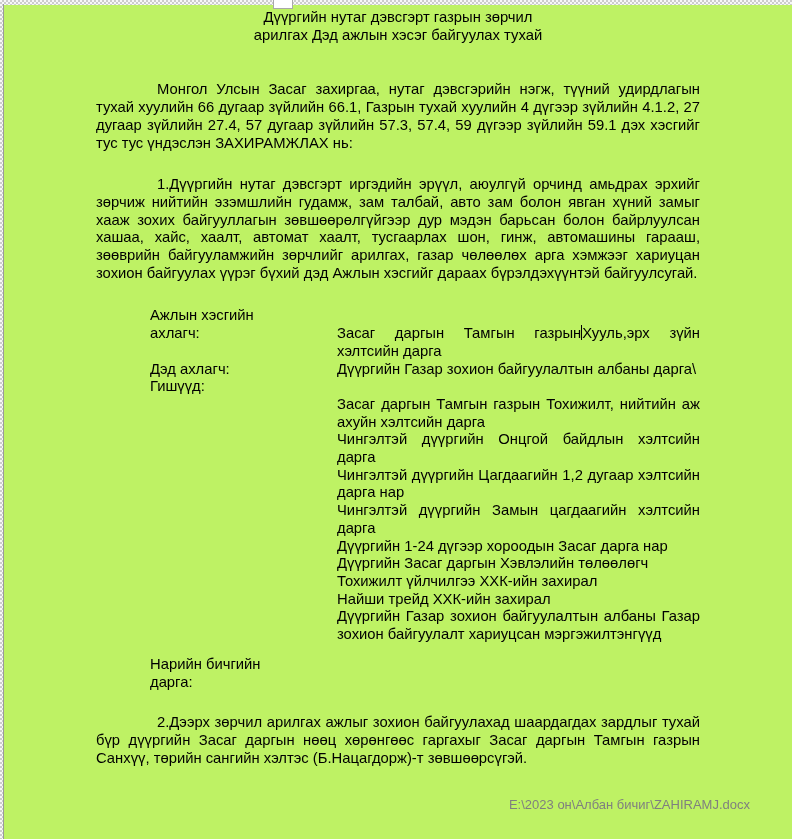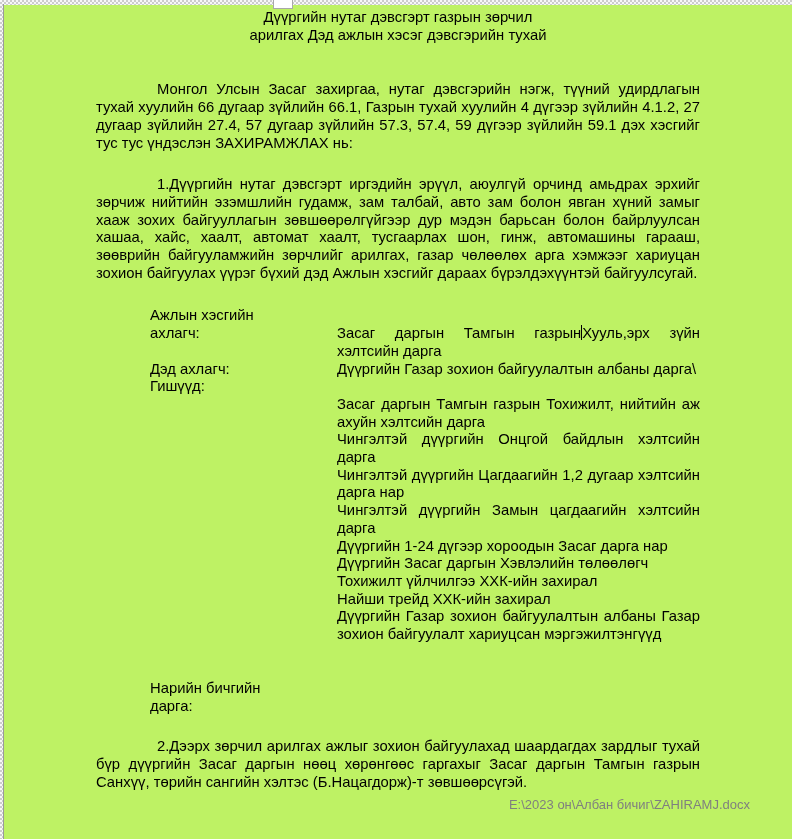--- a/index.html
+++ b/index.html
@@ -61,21 +61,21 @@
     text-indent: 61px;
   }
   .intro { margin-top: 37px; }
   .clause1 { margin-top: 24px; }
   .clause2 { margin-top: 23px; }
   .roster { margin-top: 25px; }
   .rrow {
     display: flex;
     margin-left: 54px;   
   }
-  .rrow.gap-above { margin-top: 36px; }
+  .rrow.gap-above { margin-top: 12px; }
   .rlabel {
     width: 187px;        
     flex: none;
   }
   .rvalue {
     flex: 1;
     text-align: justify;
   }
   .caret {
     display: inline-block;
@@ -100,21 +100,21 @@
 
   <div class="edge-top"></div>
   <div class="edge-left"></div>
   <div class="page-border-left"></div>
   <div class="edge-marker"></div>
 
   <div class="doc">
 
     <div class="title">
       <div>Дүүргийн нутаг дэвсгэрт газрын зөрчил</div>
-      <div>арилгах Дэд ажлын хэсэг дэвсгэрийн тухай</div>
+      <div>арилгах Дэд ажлын хэсэг байгуулах тухай</div>
     </div>
 
     <div class="para intro">Монгол Улсын Засаг захиргаа, нутаг дэвсгэрийн нэгж, түүний удирдлагын тухай хуулийн 66 дугаар зүйлийн 66.1, Газрын тухай хуулийн 4 дүгээр зүйлийн 4.1.2, 27 дугаар зүйлийн 27.4, 57 дугаар зүйлийн 57.3, 57.4, 59 дүгээр зүйлийн 59.1 дэх хэсгийг тус тус үндэслэн ЗАХИРАМЖЛАХ нь:</div>
 
     <div class="para clause1">1.Дүүргийн нутаг дэвсгэрт иргэдийн эрүүл, аюулгүй орчинд амьдрах эрхийг зөрчиж нийтийн эзэмшлийн гудамж, зам талбай, авто зам болон явган хүний замыг хааж зохих байгууллагын зөвшөөрөлгүйгээр дур мэдэн барьсан болон байрлуулсан хашаа, хайс, хаалт, автомат хаалт, тусгаарлах шон, гинж, автомашины гарааш, зөөврийн байгууламжийн зөрчлийг арилгах, газар чөлөөлөх арга хэмжээг хариуцан зохион байгуулах үүрэг бүхий дэд Ажлын хэсгийг дараах бүрэлдэхүүнтэй байгуулсугай.</div>
 
     <div class="roster">
 
       <div class="rrow">
         <div class="rlabel">Ажлын хэсгийн</div>

